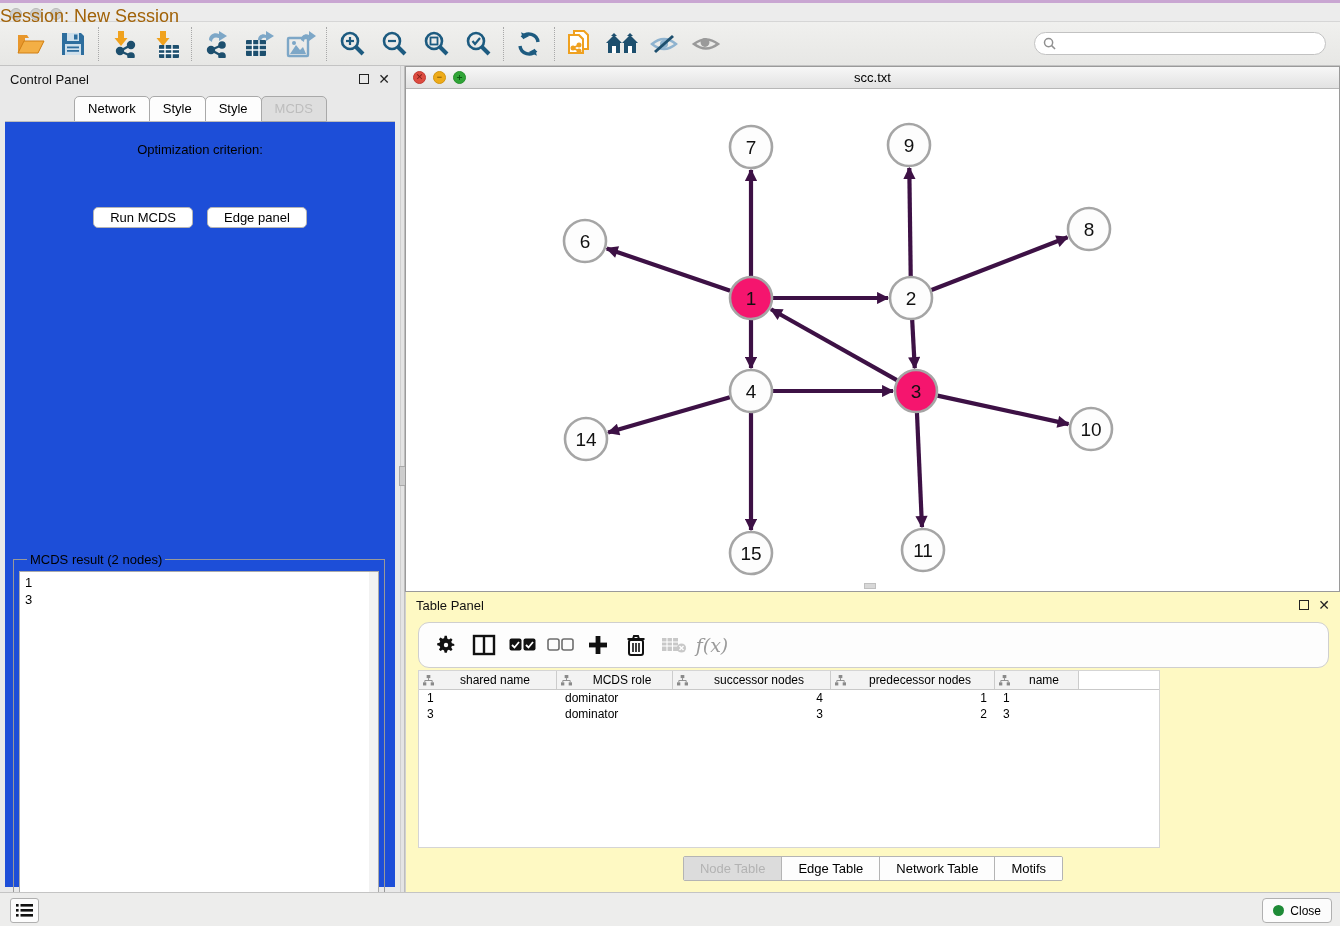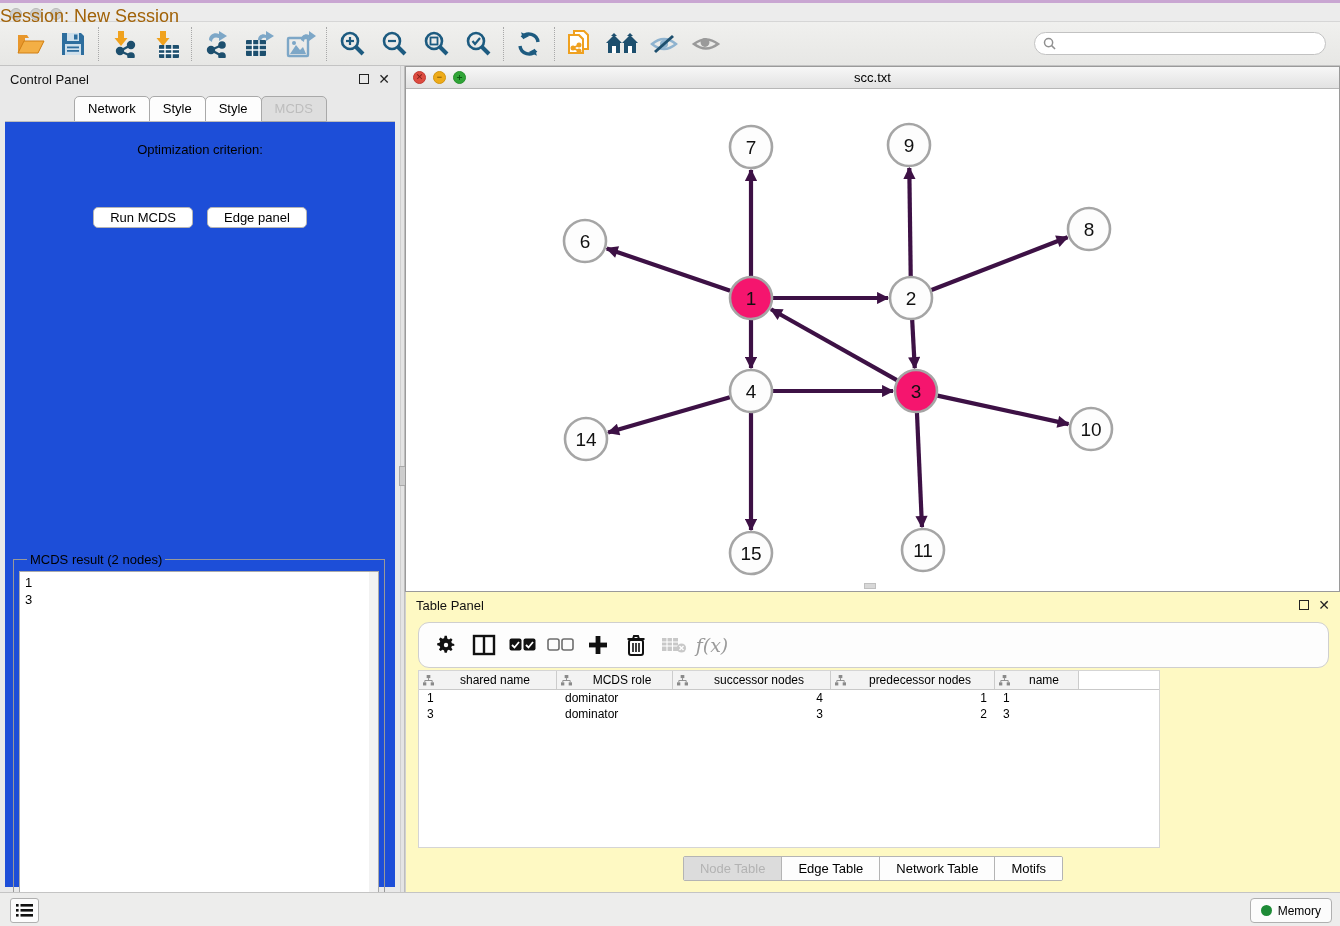--- a/index.html
+++ b/index.html
@@ -589,15 +589,15 @@
           <rect x="4.5" y="1" width="12.5" height="2.6"></rect>
         <rect x="0" y="6" width="2.6" height="2.6"></rect>
           <rect x="4.5" y="6" width="12.5" height="2.6"></rect>
         <rect x="0" y="11" width="2.6" height="2.6"></rect>
           <rect x="4.5" y="11" width="12.5" height="2.6"></rect>
       </g>
     </svg>
   </div>
   <div id="memory-btn">
     <span id="memory-dot"></span>
-    <span>Memory</span>
+    <span>Close</span>
   </div>
 </div>
 
 </body></html>

